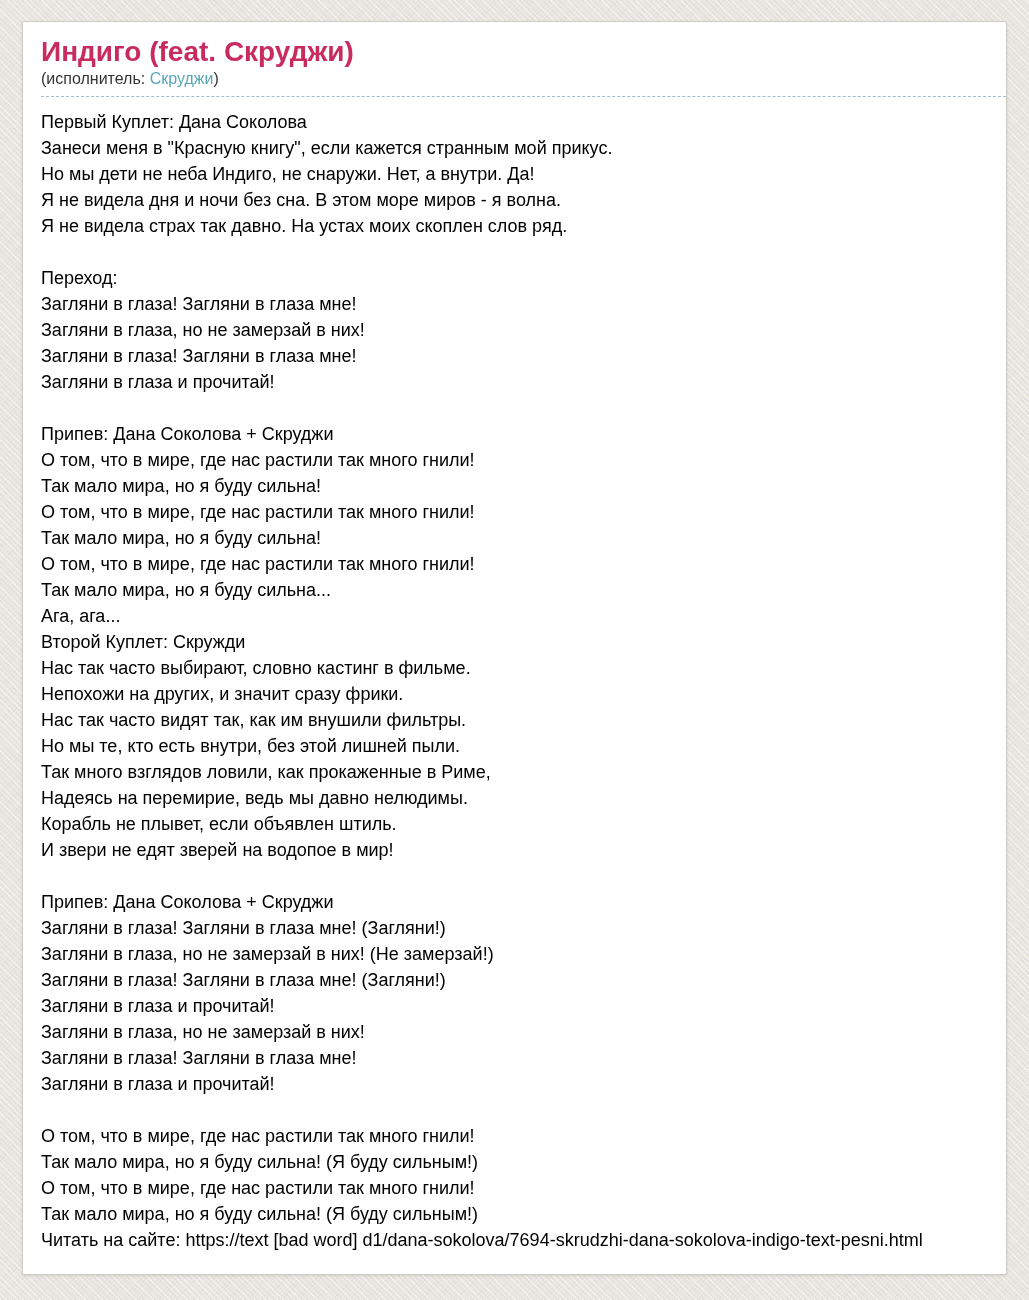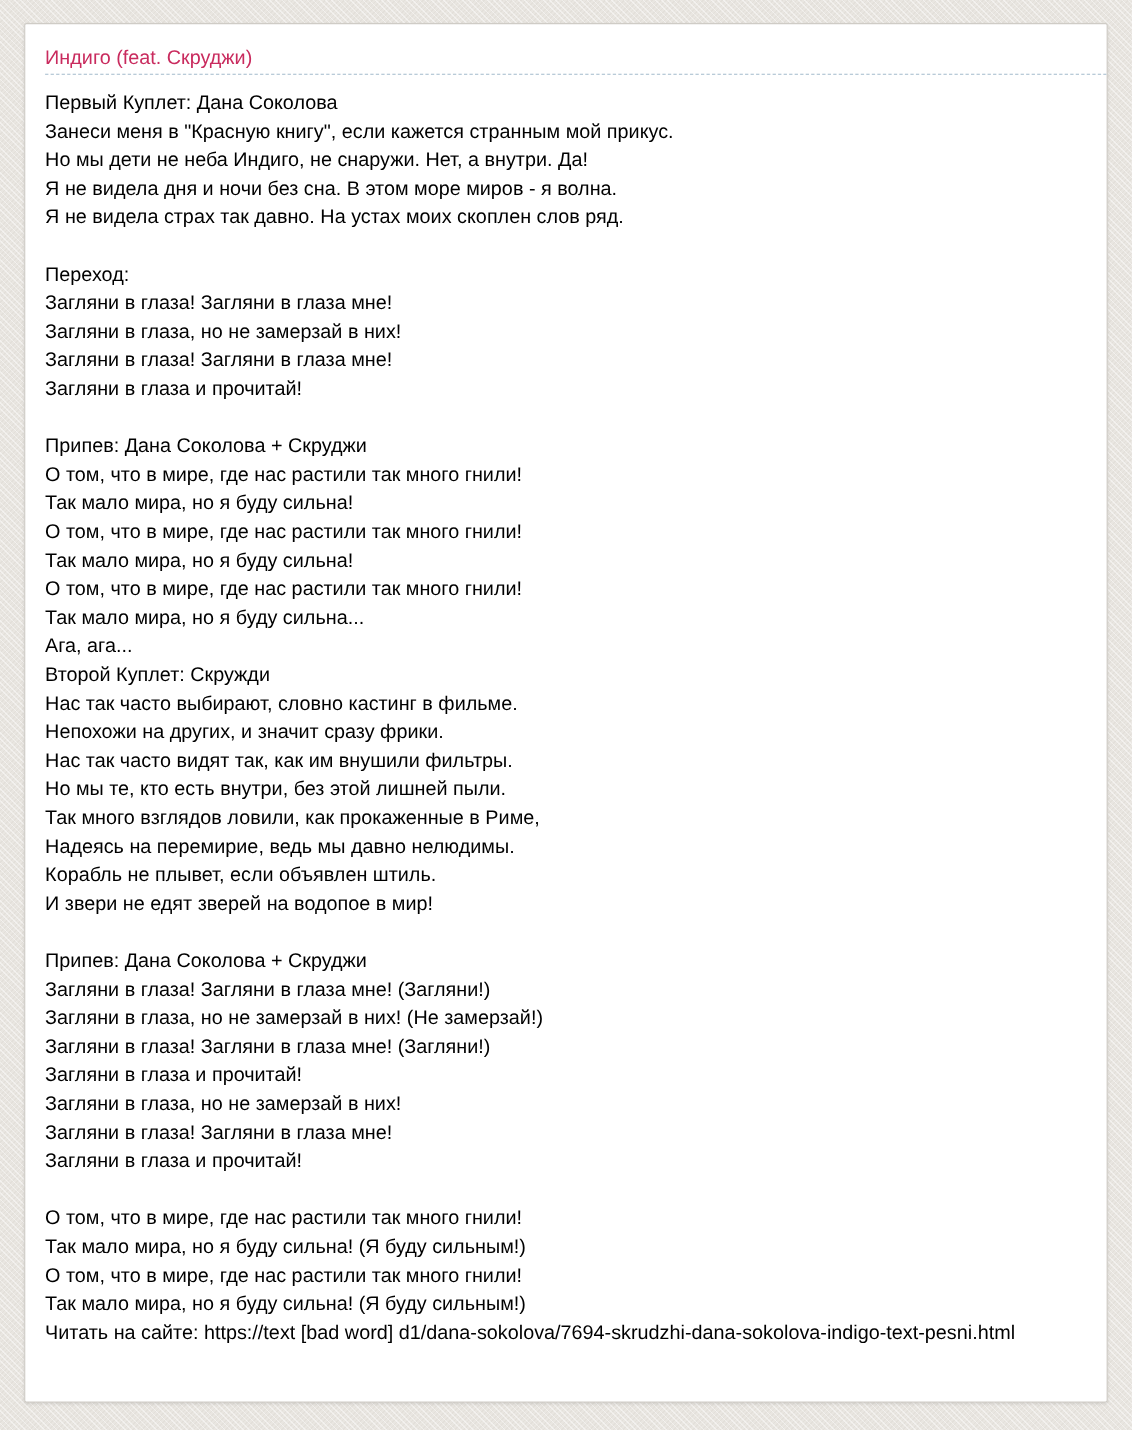--- a/index.html
+++ b/index.html
@@ -24,21 +24,21 @@
   .card{
     position:absolute;left:22px;top:21px;width:985px;height:1254px;
     background:var(--c-card);
     border:1px solid var(--c-border);
     border-radius:2px;
     box-shadow:0 1px 3px rgba(0,0,0,.10);
     overflow:hidden;
   }
   .title{
     margin:15px 18px 0 18px;
-    font-size:18px;font-weight:400;line-height:30px;
+    font-size:28px;font-weight:700;line-height:30px;
     color:var(--c-title);
     letter-spacing:0;
   }
   .subtitle{
     margin:2px 18px 0 18px;
     padding-bottom:7px;
     font-size:16px;line-height:20px;color:#333333;
   }
   .artist-link{color:var(--c-link);text-decoration:none;cursor:pointer;}
   .separator{
@@ -51,20 +51,21 @@
     color:var(--c-text);
     white-space:pre-line;
     overflow:hidden;
   }
 </style>
 </head>
 <body>
 
 <div class="card">
   <h1 class="title">Индиго (feat. Скруджи)</h1>
+  <div class="subtitle"><span>(исполнитель: </span><a class="artist-link">Скруджи</a><span>)</span></div>
   <hr class="separator">
   <div class="lyrics">Первый Куплет: Дана Соколова
 Занеси меня в "Красную книгу", если кажется странным мой прикус.
 Но мы дети не неба Индиго, не снаружи. Нет, а внутри. Да!
 Я не видела дня и ночи без сна. В этом море миров - я волна.
 Я не видела страх так давно. На устах моих скоплен слов ряд.
 
 Переход:
 Загляни в глаза! Загляни в глаза мне!
 Загляни в глаза, но не замерзай в них!

